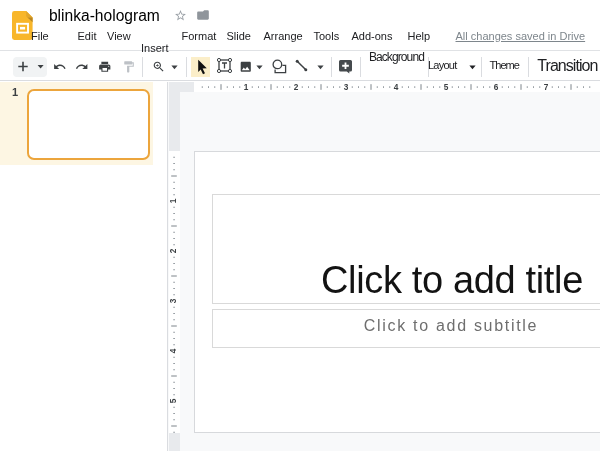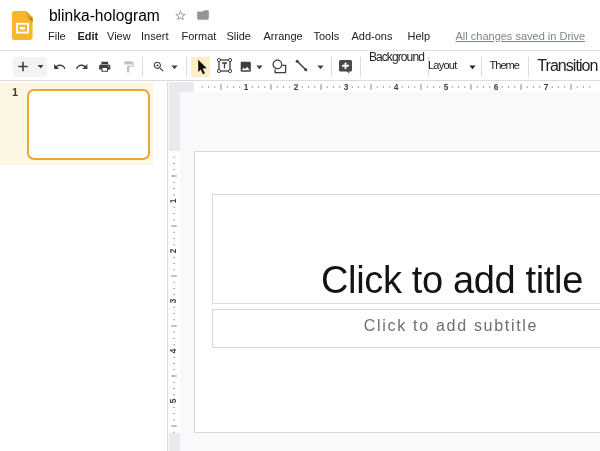--- a/index.html
+++ b/index.html
@@ -26,24 +26,24 @@
 
   <svg class="abs" style="left:173.5px;top:8.5px;" width="13" height="13" viewBox="0 0 24 24">
     <path d="M22 9.24l-7.19-.62L12 2 9.19 8.63 2 9.24l5.46 4.73L5.82 21 12 17.27 18.18 21l-1.63-7.03L22 9.24zM12 15.4l-3.76 2.27 1-4.28-3.32-2.88 4.38-.38L12 6.1l1.71 4.04 4.38.38-3.32 2.88 1 4.28L12 15.4z" fill="#9aa0a6"></path>
   </svg>
 
   <svg class="abs" style="left:195.5px;top:9px;" width="14" height="12" viewBox="0 0 24 20">
     <path d="M10 2H4c-1.1 0-1.99.9-1.99 2L2 16c0 1.1.9 2 2 2h16c1.1 0 2-.9 2-2V6c0-1.1-.9-2-2-2h-8l-2-2z" fill="#8f959b" transform="translate(24 0) scale(-1 1)"></path>
   </svg>
 
   <div class="abs" style="left:0;top:31px;height:13px;font-size:11px;line-height:11px;color:#202124;">
-    <span class="abs" style="left:48px;text-align:right;">File</span>
-    <span class="abs" style="left:77.5px;font-weight:bold;">Edit</span>
+    <span class="abs" style="left:31px;text-align:right;">File</span>
+    <span class="abs" style="left:77.5px;">Edit</span>
     <span class="abs" style="left:107px;">View</span>
-    <span class="abs" style="left:141px;">Insert</span>
+    <span class="abs" style="left:141px;margin-top:12px;">Insert</span>
     <span class="abs" style="left:181.5px;">Format</span>
     <span class="abs" style="left:226.5px;">Slide</span>
     <span class="abs" style="left:263.5px;">Arrange</span>
     <span class="abs" style="left:313.5px;">Tools</span>
     <span class="abs" style="left:351.5px;">Add-ons</span>
     <span class="abs" style="left:407.5px;">Help</span>
     <span class="abs" style="left:455.5px;color:#7e868c;text-decoration:underline;">All changes saved in Drive</span>
   </div>
 
   <div class="abs" style="left:0;top:52px;width:600px;height:29px;background:#fff;border-bottom:1px solid #dadce0;"></div>

